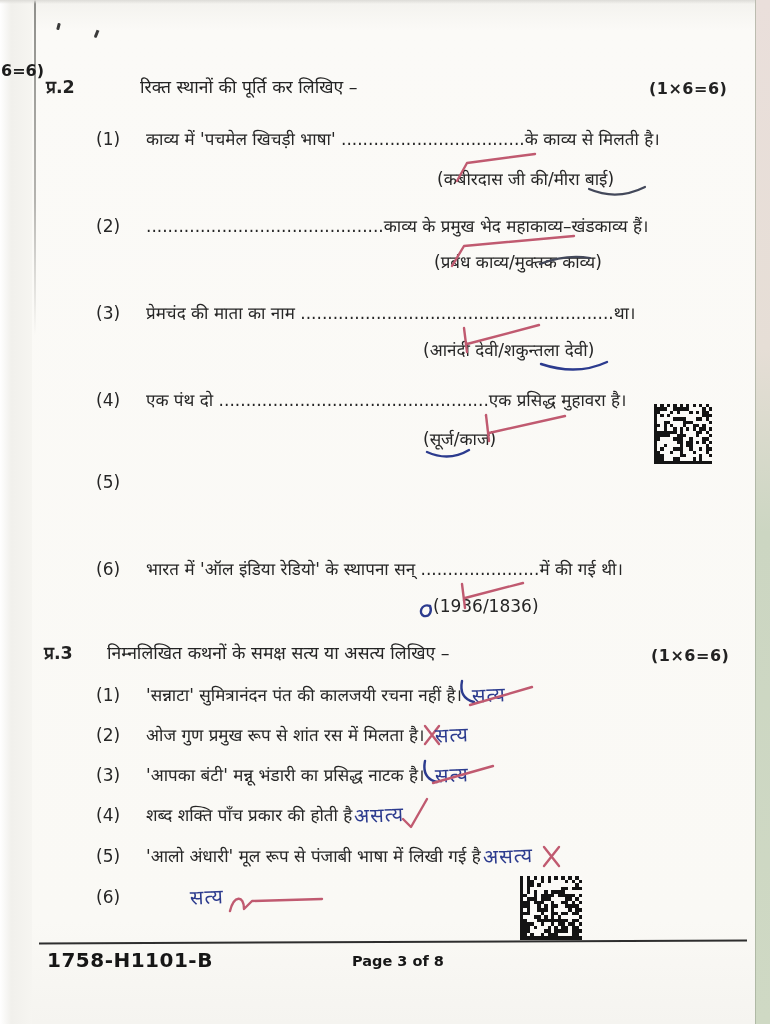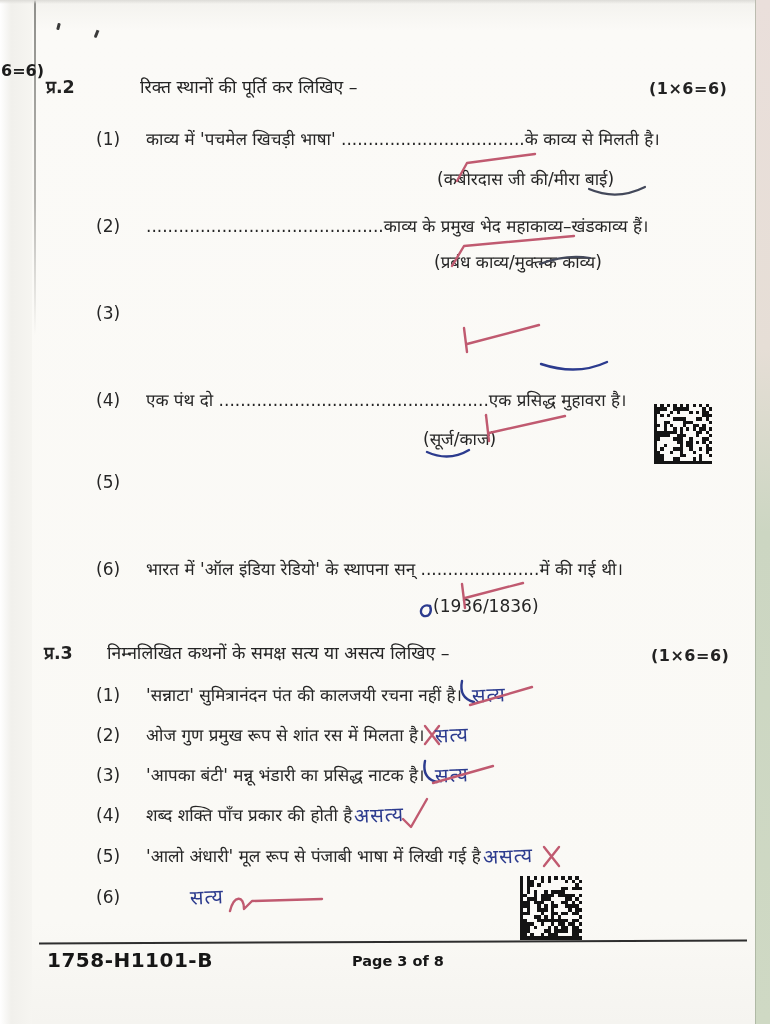--- a/index.html
+++ b/index.html
@@ -90,22 +90,24 @@
     <svg style="left:12px;top:-18px" width="140" height="38">
         <path class="red" d="M6,34 L18,14 L128,4"></path>
       </svg>
     <svg style="left:104px;top:2px" width="58" height="16">
         <path class="dark" d="M2,12 Q28,2 52,6"></path>
       </svg>
   </div>
 
   <div class="item" style="top:301px">
     <span class="inum">(3)</span>
+    <span class="itext">प्रेमचंद की माता का नाम ..........................................................था।</span>
   </div>
   <div class="opts" style="left:423px;top:338px">
+    <span>(आनंदी देवी/शकुन्तला देवी)</span>
     <svg style="left:28px;top:-18px" width="96" height="38">
         <path class="red" d="M16,32 L13,8"></path>
         <path class="red" d="M16,24 L88,5"></path>
       </svg>
     <svg style="left:116px;top:20px" width="74" height="18">
         <path class="blue" d="M2,6 Q38,18 68,4"></path>
       </svg>
   </div>
 
   <div class="item" style="top:388px">

